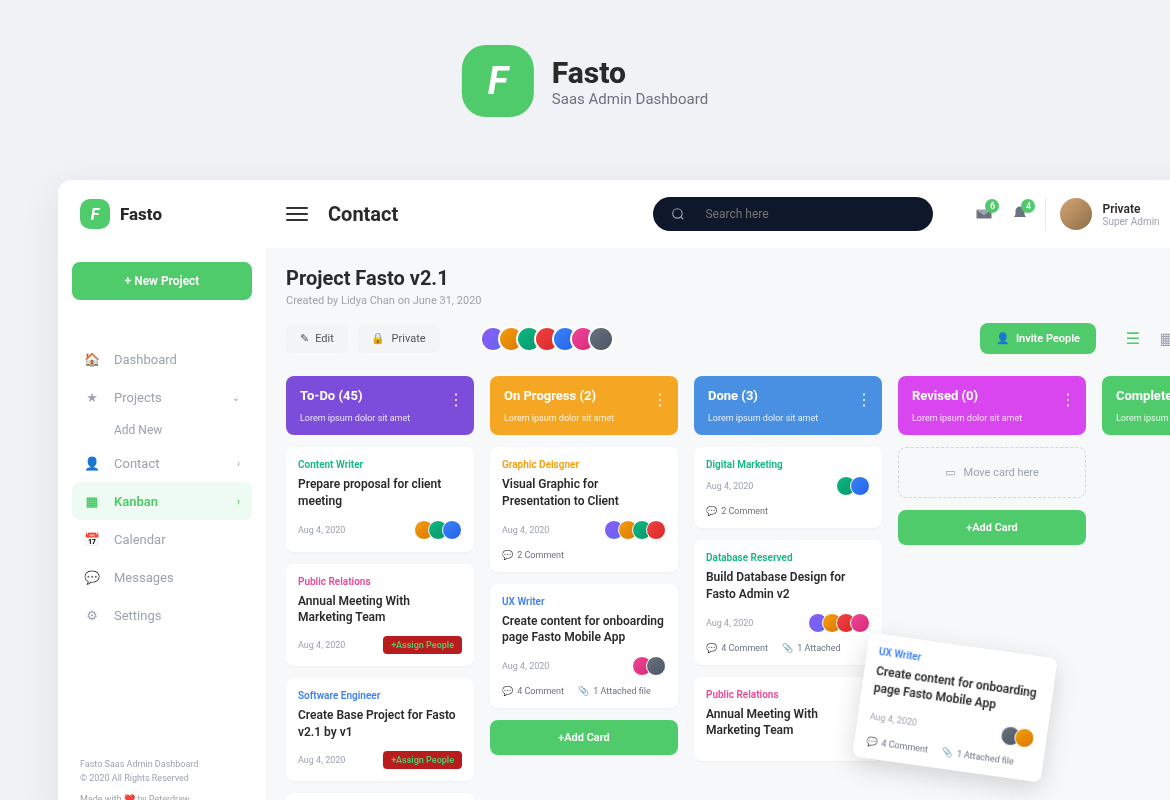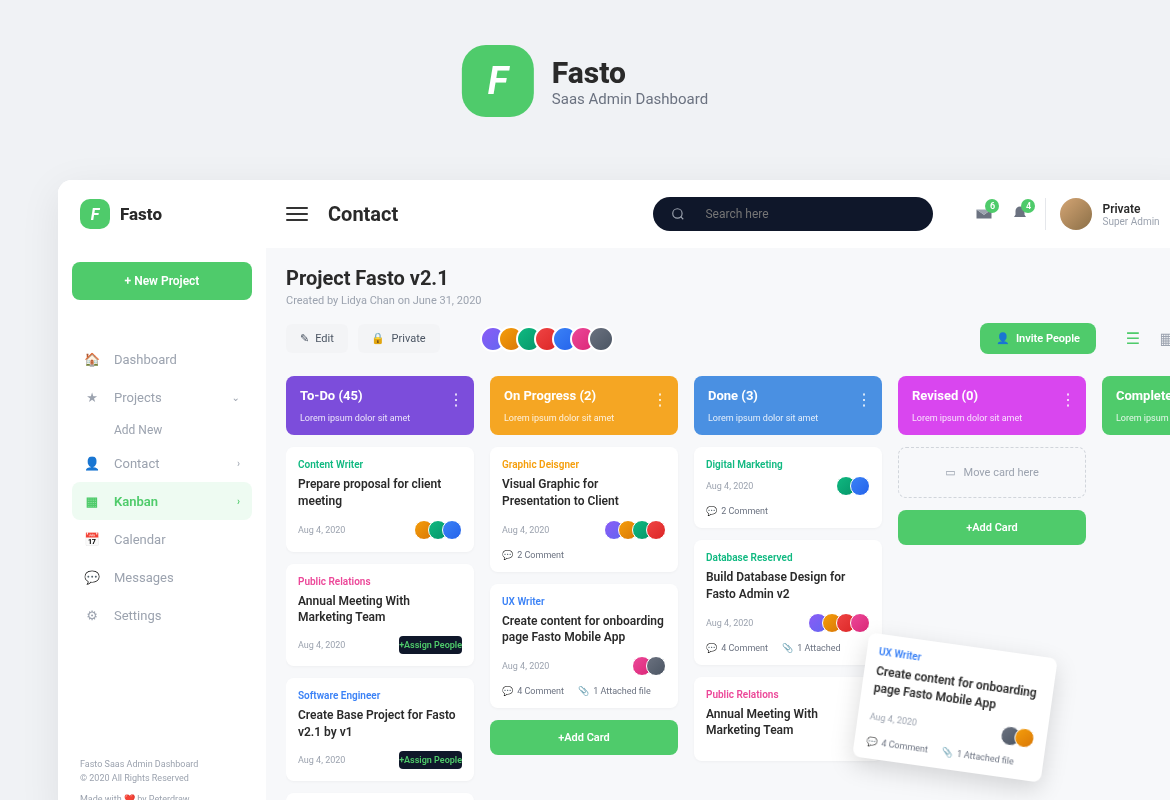--- a/index.html
+++ b/index.html
@@ -69,21 +69,21 @@
 .card-tag{font-size:10px;font-weight:600;margin-bottom:6px}
 .t-green{color:#10b981}
 .t-orange{color:#f59e0b}
 .t-pink{color:#ec4899}
 .t-blue{color:#3b82f6}
 .card-title{font-size:12px;font-weight:600;color:#2a2a2a;line-height:1.4;margin-bottom:10px}
 .card-foot{display:flex;align-items:center;justify-content:space-between;gap:6px}
 .card-date{font-size:9px;color:#9ca3af}
 .card-avs{display:flex}
 .card-avs .av{width:20px;height:20px;border-radius:50%;border:1.5px solid #fff;margin-left:-6px}
-.assign{background:#0f172a;color:#4FCB6B;font-size:9px;padding:4px 0;border-radius:4px;font-weight:600}
+.assign{background:#b91c1c;color:#4FCB6B;font-size:9px;padding:4px 8px;border-radius:4px;font-weight:600}
 .card-meta{display:flex;gap:14px;margin-top:10px;font-size:9px;color:#6b7280}
 .meta-item{display:flex;align-items:center;gap:4px}
 .dropzone{border:1px dashed #d1d5db;border-radius:8px;padding:18px;text-align:center;font-size:11px;color:#9ca3af;margin-bottom:12px;display:flex;align-items:center;justify-content:center;gap:8px}
 .add-card{background:#4FCB6B;color:#fff;border:none;width:100%;padding:11px;border-radius:8px;font-size:11px;font-weight:600;cursor:pointer}
 .float-card{position:absolute;bottom:30px;right:120px;width:190px;background:#fff;border-radius:8px;padding:12px;box-shadow:0 8px 24px rgba(0,0,0,0.15);transform:rotate(8deg);z-index:10}
 svg{display:block}
 </style>
 </head>
 <body>
 

